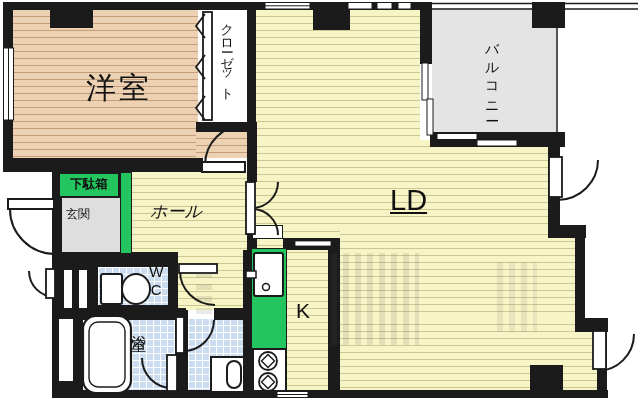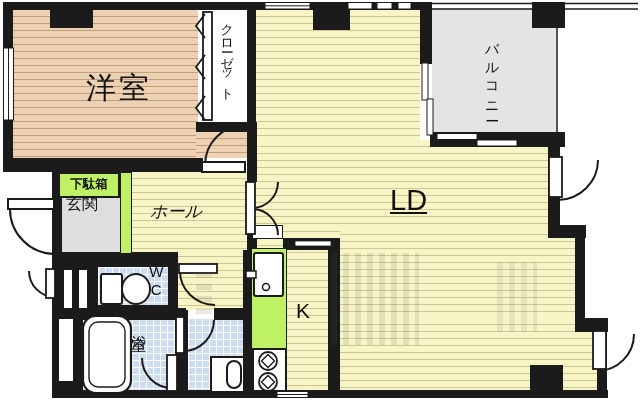--- a/index.html
+++ b/index.html
@@ -14,21 +14,21 @@
       var(--yellow_floor,#f7f4c6) 0px,var(--yellow_floor,#f7f4c6) 6px,
       var(--yellow_stripe,#cdc795) 6px,var(--yellow_stripe,#cdc795) 7px);}
   .floor-tile{background-color:var(--tile_floor,#ccddf2);
       background-image:linear-gradient(to right,var(--tile_grid,#fff) 1px,transparent 1px),
                        linear-gradient(to bottom,var(--tile_grid,#fff) 1px,transparent 1px);
       background-size:7px 7px;}
   .floor-balcony{background:var(--balcony_floor,#e4e4e4);}
   .floor-genkan{background:var(--entrance_floor,#dedede);}
   .floor-white{background:#fff;}
   .wall{background:var(--wall,#1b1b1b);}
-  .wbox{background:#bef264;border:1.5px solid var(--wall,#1b1b1b);box-sizing:border-box;}
+  .wbox{background:#22c55e;border:1.5px solid var(--wall,#1b1b1b);box-sizing:border-box;}
   .slot{background:#fff;border:1px solid var(--wall,#1b1b1b);box-sizing:border-box;}
   .lbl{position:absolute;color:#111;white-space:nowrap;line-height:1.05;}
   .vert{writing-mode:vertical-rl;text-orientation:upright;letter-spacing:2px;}
   svg.overlay{position:absolute;left:0;top:0;pointer-events:none;}
   .wm{position:absolute;opacity:.13;pointer-events:none;
       background:repeating-linear-gradient(to right,#555 0 6px,transparent 6px 12px);}
   .wm2{background:repeating-linear-gradient(to bottom,#555 0 6px,transparent 6px 12px);}
 </style>
 </head>
 <body>
@@ -195,21 +195,21 @@
       <circle cx="268" cy="382" r="9" stroke-width="1.8"></circle>
       <path d="M 268 375.5 L 274.5 382 L 268 388.5 L 261.5 382 Z" stroke-width="1.4"></path>
     </g>
   </svg>
 
   <div class="lbl" style="left:86px;top:72px;font-size:30px;letter-spacing:3px;">洋室</div>
   <div class="lbl vert" style="left:220px;top:14px;font-size:13px;letter-spacing:1px;">クローゼット</div>
   <div class="lbl vert" style="left:485px;top:33px;font-size:14px;letter-spacing:4px;">バルコニー</div>
   <div class="lbl" style="left:390px;top:185px;font-size:29px;text-decoration:underline;">LD</div>
   <div class="lbl" style="left:150px;top:203px;font-size:17px;font-style:italic;">ホール</div>
-  <div class="lbl" style="left:66px;top:196px;font-size:16px;">玄関</div>
+  <div class="lbl" style="left:66px;top:208px;font-size:12px;">玄関</div>
   <div class="lbl vert" style="left:148px;top:263px;font-size:15px;letter-spacing:1px;">WC</div>
   <div class="lbl" style="left:296px;top:300px;font-size:21px;">K</div>
   <div class="lbl vert" style="left:131px;top:323px;font-size:15px;letter-spacing:2px;">浴室</div>
 
   <div class="wm" style="left:331px;top:253px;width:88px;height:92px;"></div>
   <div class="wm wm2" style="left:196px;top:272px;width:16px;height:48px;"></div>
   <div class="wm" style="left:497px;top:262px;width:40px;height:70px;opacity:.1;"></div>
 
 </div>
 

